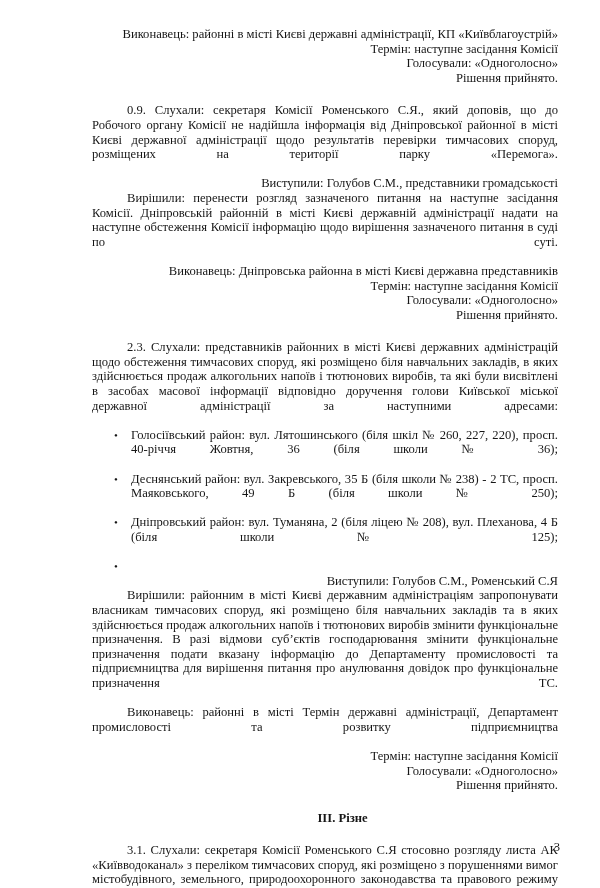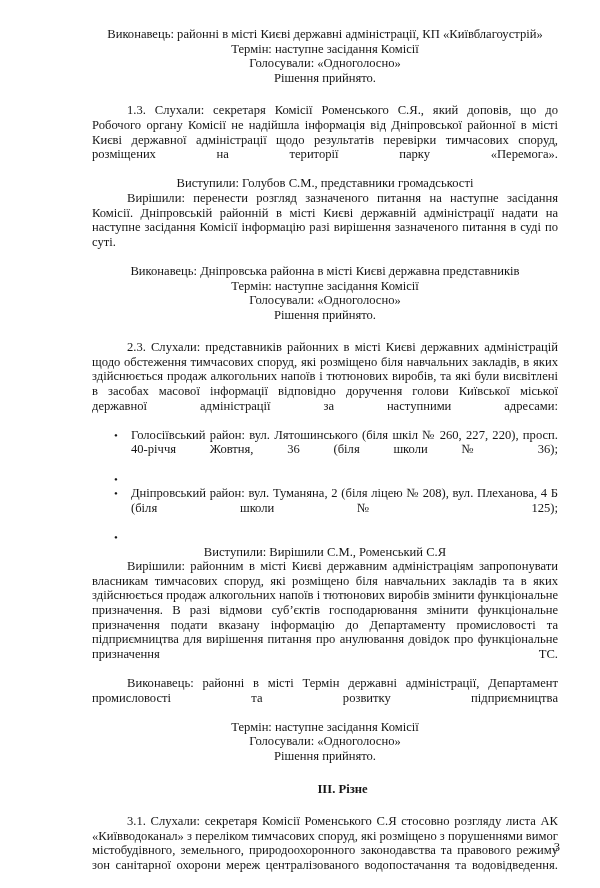--- a/index.html
+++ b/index.html
@@ -30,21 +30,21 @@
     text-align: justify;
     text-justify: inter-word;
     hyphens: none;
   }
   p {
     margin: 0;
     text-align: justify;
   }
   
   .line {
-    text-align: center;
+    text-align: right;
     white-space: nowrap;
   }
   .para {
     text-indent: 35px;
     text-align: justify;
   }
   .blk {
     margin-bottom: 0;
   }
   .gap-lg { height: 18px; }
@@ -103,52 +103,53 @@
     <div class="blk">
       <p class="line">Виконавець: районні в місті Києві державні адміністрації, КП «Київблагоустрій»</p>
       <p class="line">Термін: наступне засідання Комісії</p>
       <p class="line">Голосували: «Одноголосно»</p>
       <p class="line">Рішення прийнято.</p>
     </div>
 
     <div class="gap-lg"></div>
 
     <div class="blk">
-      <p class="para justify-all">1.3. Слухали: секретаря Комісії Роменського С.Я., який доповів, що до Робочого органу Комісії не надійшла інформація від Дніпровської районної в місті Києві державної адміністрації щодо результатів перевірки тимчасових споруд, розміщених на території парку «Перемога».</p>
+      <p class="para justify-all">0.9. Слухали: секретаря Комісії Роменського С.Я., який доповів, що до Робочого органу Комісії не надійшла інформація від Дніпровської районної в місті Києві державної адміністрації щодо результатів перевірки тимчасових споруд, розміщених на території парку «Перемога».</p>
       <p class="line">Виступили: Голубов С.М., представники громадськості</p>
-      <p class="para justify-all">Вирішили: перенести розгляд зазначеного питання на наступне засідання Комісії. Дніпровській районній в місті Києві державній адміністрації надати на наступне засідання Комісії інформацію разі вирішення зазначеного питання в суді по суті.</p>
+      <p class="para justify-all">Вирішили: перенести розгляд зазначеного питання на наступне засідання Комісії. Дніпровській районній в місті Києві державній адміністрації надати на наступне обстеження Комісії інформацію щодо вирішення зазначеного питання в суді по суті.</p>
       <p class="line">Виконавець: Дніпровська районна в місті Києві державна представників</p>
       <p class="line">Термін: наступне засідання Комісії</p>
       <p class="line">Голосували: «Одноголосно»</p>
       <p class="line">Рішення прийнято.</p>
     </div>
 
     <div class="gap-lg"></div>
 
     <div class="blk">
       <p class="para justify-all">2.3. Слухали: представників районних в місті Києві державних адміністрацій щодо обстеження тимчасових споруд, які розміщено біля навчальних закладів, в яких здійснюється продаж алкогольних напоїв і тютюнових виробів, та які були висвітлені в засобах масової інформації відповідно доручення голови Київської міської державної адміністрації за наступними адресами:</p>
 
       <ul class="addr-list">
         <li>
           <span class="bullet">•</span>
           <span>Голосіївський район: вул. Лятошинського (біля шкіл № 260, 227, 220), просп. 40-річчя Жовтня, 36 (біля школи № 36);</span>
         </li>
         <li>
           <span class="bullet">•</span>
+          <span>Деснянський район: вул. Закревського, 35 Б (біля школи № 238) - 2 ТС, просп. Маяковського, 49 Б (біля школи № 250);</span>
         </li>
         <li>
           <span class="bullet">•</span>
           <span>Дніпровський район: вул. Туманяна, 2 (біля ліцею № 208), вул. Плеханова, 4 Б (біля школи № 125);</span>
         </li>
         <li>
           <span class="bullet">•</span>
         </li>
       </ul>
 
-      <p class="line">Виступили: Вирішили С.М., Роменський С.Я</p>
+      <p class="line">Виступили: Голубов С.М., Роменський С.Я</p>
       <p class="para justify-all">Вирішили: районним в місті Києві державним адміністраціям запропонувати власникам тимчасових споруд, які розміщено біля навчальних закладів та в яких здійснюється продаж алкогольних напоїв і тютюнових виробів змінити функціональне призначення. В разі відмови суб’єктів господарювання змінити функціональне призначення подати вказану інформацію до Департаменту промисловості та підприємництва для вирішення питання про анулювання довідок про функціональне призначення ТС.</p>
       <p class="para justify-all">Виконавець: районні в місті Термін державні адміністрації, Департамент промисловості та розвитку підприємництва</p>
       <p class="line">Термін: наступне засідання Комісії</p>
       <p class="line">Голосували: «Одноголосно»</p>
       <p class="line">Рішення прийнято.</p>
     </div>
 
     <div class="gap-lg"></div>
 
     <div class="blk">

